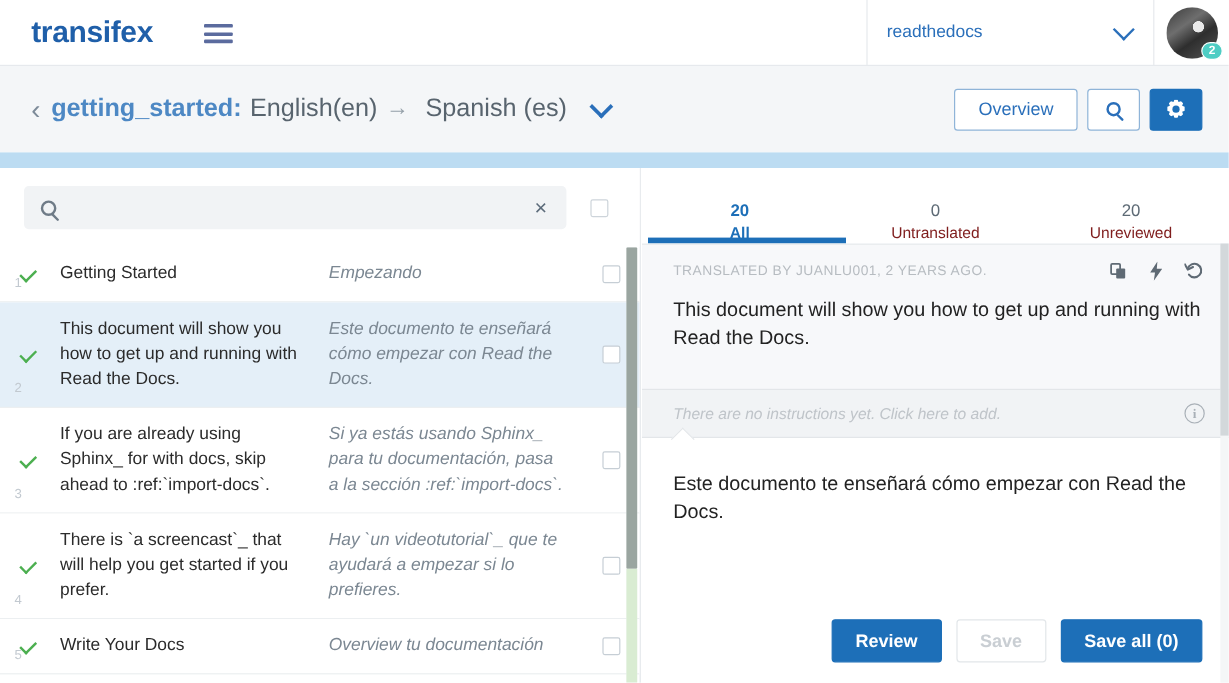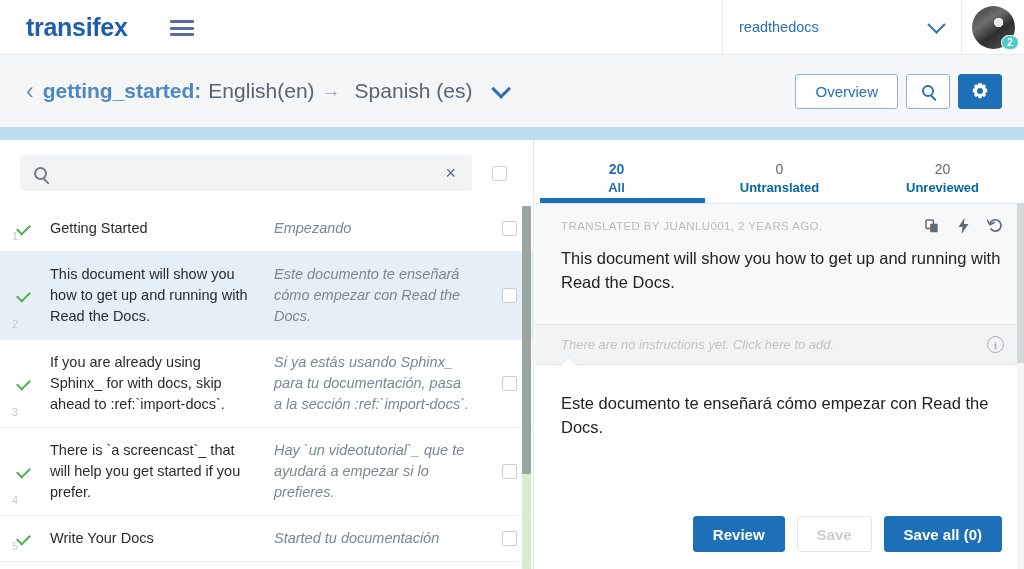--- a/index.html
+++ b/index.html
@@ -228,28 +228,28 @@
     position: absolute; top: 268px; left: 0; width: 9px; height: 95px;
     background: #d9ecd2;
   }
 
   
   .right-panel {
     position: absolute; left: 535px; top: 0; width: 489px; height: 429px;
     background: #ffffff;
   }
   .tabs {
-    height: 63px; display: flex; align-items: center;
+    height: 63px; display: flex; align-items: flex-end;
     position: relative; background: #ffffff;
   }
   .tab {
     flex: 1; text-align: center; padding-top: 13px; cursor: pointer;
   }
   .tab-count { font-size: 14px; color: #5d6a75; line-height: 19px; }
-  .tab-label { font-size: 13px; color: #0369a1; line-height: 18px; font-weight: bold; }
+  .tab-label { font-size: 13px; color: #7f1d1d; line-height: 18px; }
   .tab.active .tab-count { color: #1d6fb8; font-weight: bold; }
   .tab.active .tab-label { color: #1d6fb8; font-weight: bold; }
   .tab-underline {
     position: absolute; bottom: 0; left: 5px; width: 165px; height: 5px;
     background: #1d6fb8;
   }
 
   .source-block {
     background: #f7f8fa; border-top: 1px solid #e7eaed;
     border-bottom: 1px solid #e3e6e9;
@@ -426,21 +426,21 @@
             <div class="row-check-col">
               <span class="row-checkbox"></span>
             </div>
           </div>
           <div class="string-row">
             <div class="row-status">
               <span class="check"></span>
               <span class="row-num">5</span>
             </div>
             <div class="row-source">Write Your Docs</div>
-            <div class="row-target">Started tu documentación</div>
+            <div class="row-target">Overview tu documentación</div>
             <div class="row-check-col">
               <span class="row-checkbox"></span>
             </div>
           </div>
           <div class="list-scroll">
           <div class="thumb"></div>
           <div class="track-lower"></div>
         </div>
       </div>
     </div>

